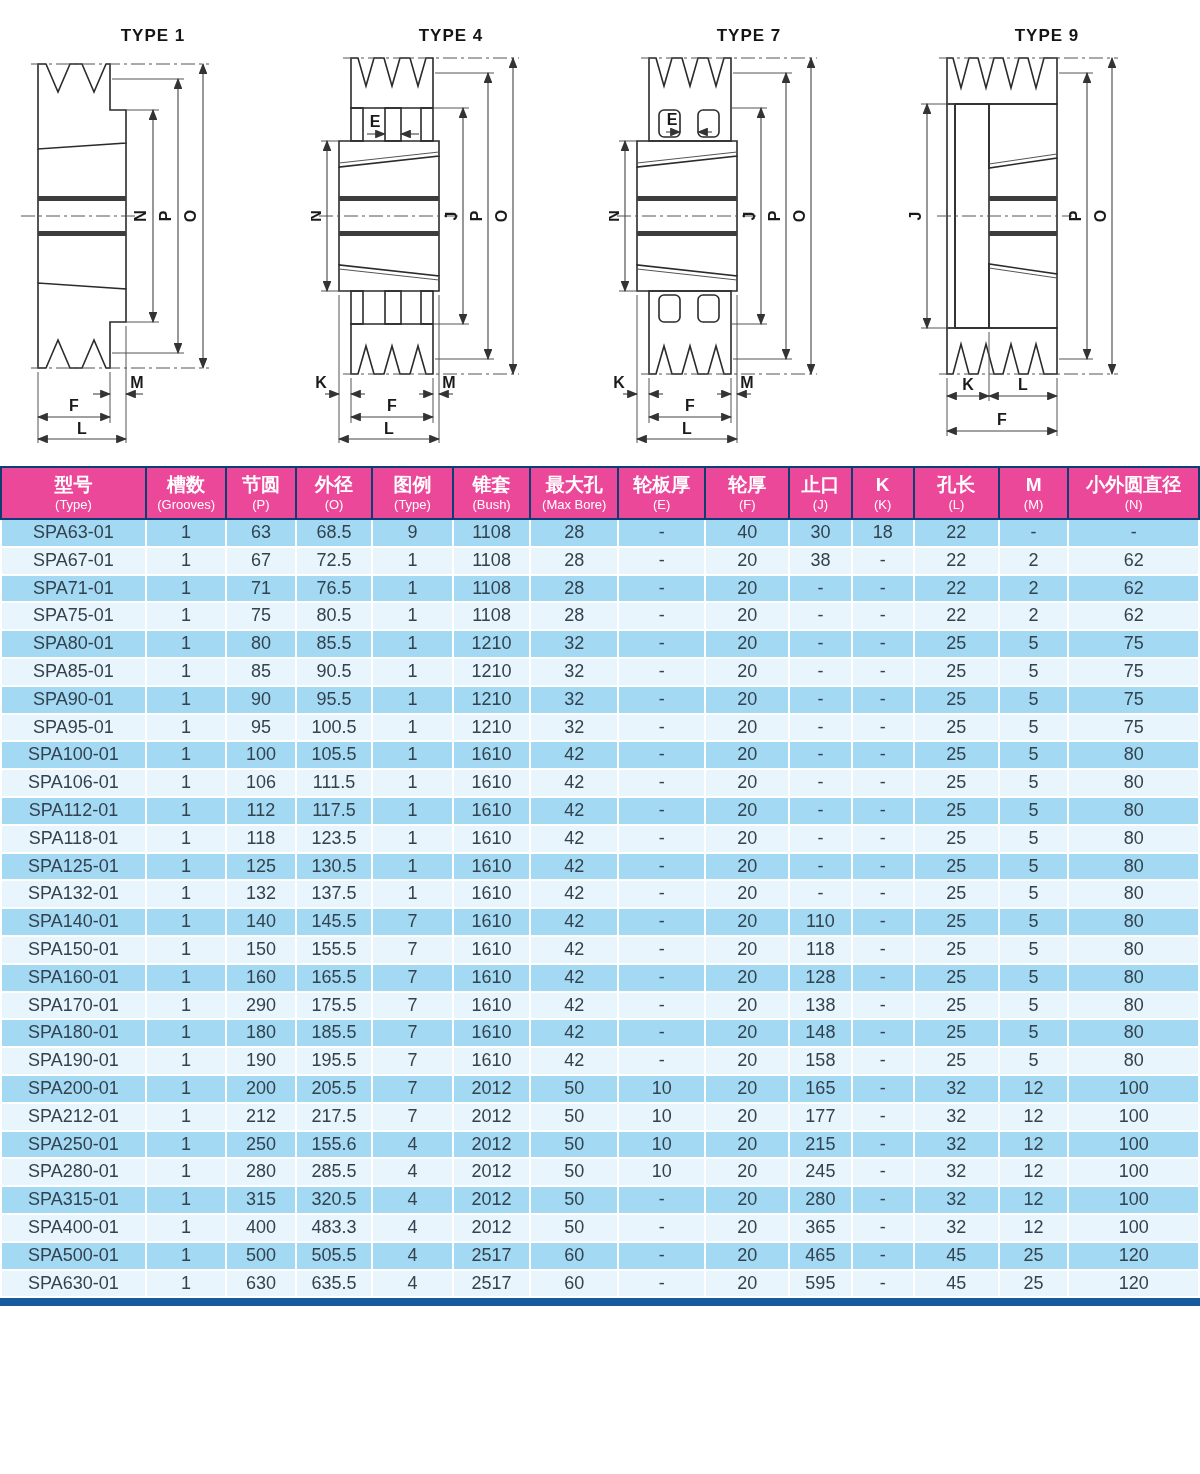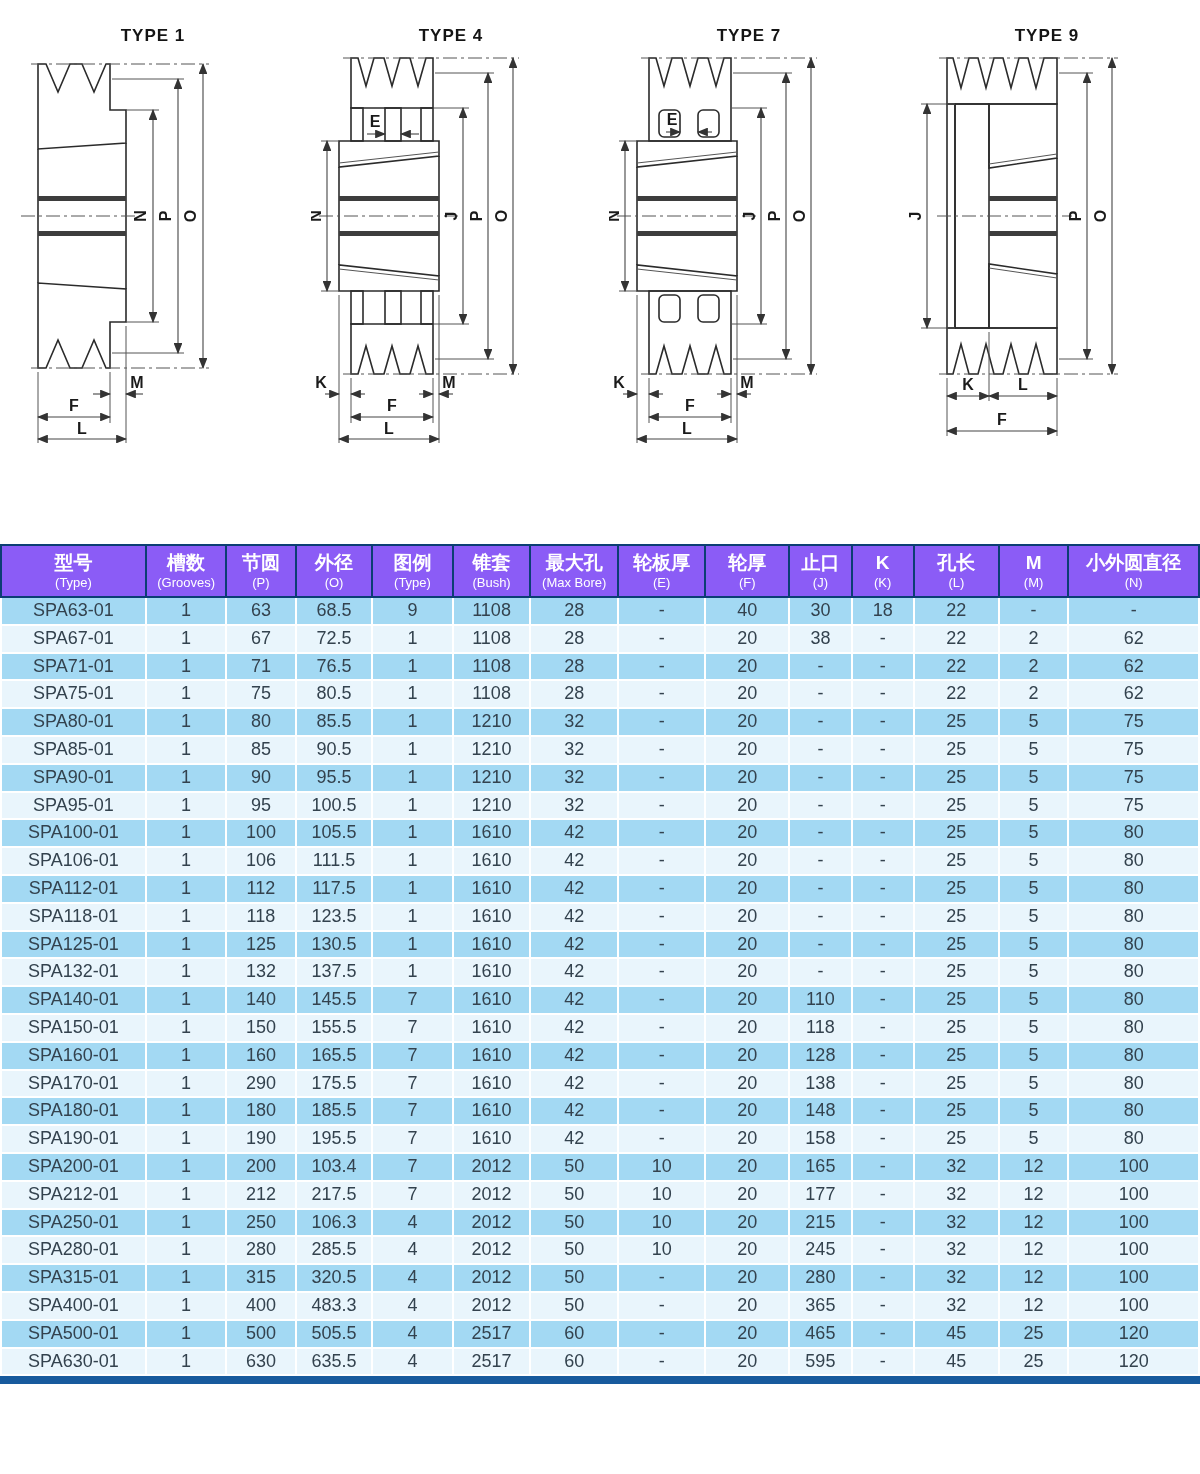--- a/index.html
+++ b/index.html
@@ -1,31 +1,31 @@
 <!DOCTYPE html>
 <html><head>
 <meta charset="utf-8">
 <style>
   html,body { margin:0; padding:0; background:#ffffff; }
   body { width:1200px; font-family:"Liberation Sans", sans-serif; }
 
   
-  .diagrams { display:flex; justify-content:space-between; padding:10px 4px 0 4px; height:544px; box-sizing:border-box; }
+  .diagrams { display:flex; justify-content:space-between; padding:10px 4px 0 4px; height:466px; box-sizing:border-box; }
   .diagram { width:25%; text-align:center; }
   .diagram-title { font-weight:bold; font-size:17px; color:#141414; letter-spacing:1px; margin:16px 0 0 0; }
   svg.drawing { display:block; margin:0 auto; }
   svg .dim-label { font:bold 16px "Liberation Sans", sans-serif; fill:#1a1a1a; }
   svg .ol   { stroke:#2b2b2b; stroke-width:1.6; fill:none; }
   svg .ext  { stroke:#555;    stroke-width:1;   fill:none; }
   svg .diml { stroke:#444;    stroke-width:1.1; fill:none; }
   svg .cl   { stroke:#555;    stroke-width:1;   fill:none; stroke-dasharray:14 4 3 4; }
 
   
   table.spec { width:1200px; border-collapse:collapse; table-layout:fixed; }
-  table.spec thead th { background:#8b5cf6; color:#ffffff; border:2px solid #0c3e74; padding:5px 0 6px 0; vertical-align:middle; }
+  table.spec thead th { background:#ec4899; color:#ffffff; border:2px solid #0c3e74; padding:5px 0 6px 0; vertical-align:middle; }
   .th-zh { font-size:19px; font-weight:bold; line-height:24px; }
   .th-en { font-size:13px; font-weight:normal; line-height:15px; }
   table.spec tbody td { text-align:center; font-size:18px; color:#33424e; height:25.8px; line-height:25.8px;
                         border:2px solid #ffffff; padding:0; overflow:hidden; white-space:nowrap; }
   table.spec tbody tr:nth-child(odd)  td { background:#a3d9f3; }
   table.spec tbody tr:nth-child(even) td { background:#e9f5fc; }
   .bottom-bar { height:8px; background:#175a9d; }
 </style>
 </head>
 <body>
@@ -685,21 +685,21 @@
         <td>158</td>
         <td>-</td>
         <td>25</td>
         <td>5</td>
         <td>80</td>
       </tr>
       <tr>
         <td>SPA200-01</td>
         <td>1</td>
         <td>200</td>
-        <td>103.4</td>
+        <td>205.5</td>
         <td>7</td>
         <td>2012</td>
         <td>50</td>
         <td>10</td>
         <td>20</td>
         <td>165</td>
         <td>-</td>
         <td>32</td>
         <td>12</td>
         <td>100</td>
@@ -717,21 +717,21 @@
         <td>177</td>
         <td>-</td>
         <td>32</td>
         <td>12</td>
         <td>100</td>
       </tr>
       <tr>
         <td>SPA250-01</td>
         <td>1</td>
         <td>250</td>
-        <td>106.3</td>
+        <td>155.6</td>
         <td>4</td>
         <td>2012</td>
         <td>50</td>
         <td>10</td>
         <td>20</td>
         <td>215</td>
         <td>-</td>
         <td>32</td>
         <td>12</td>
         <td>100</td>

